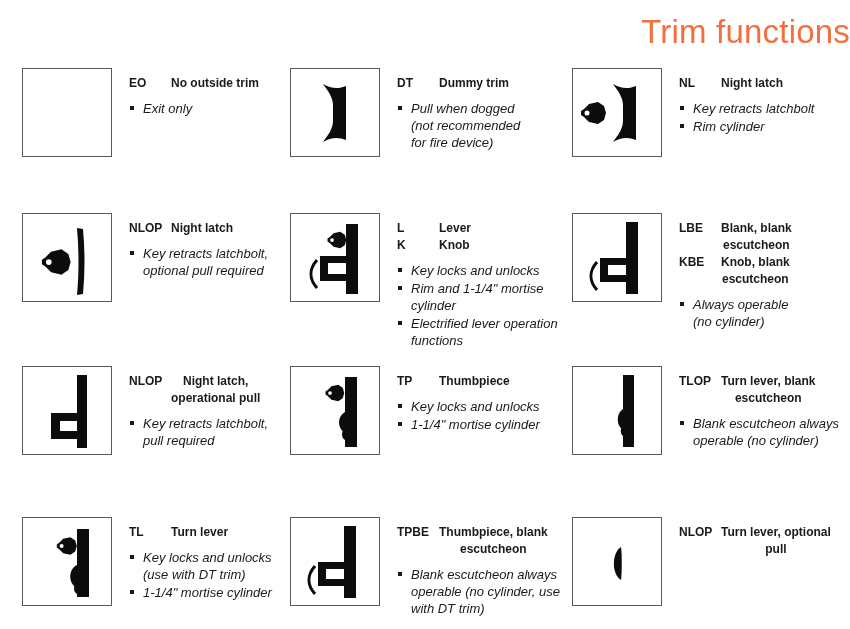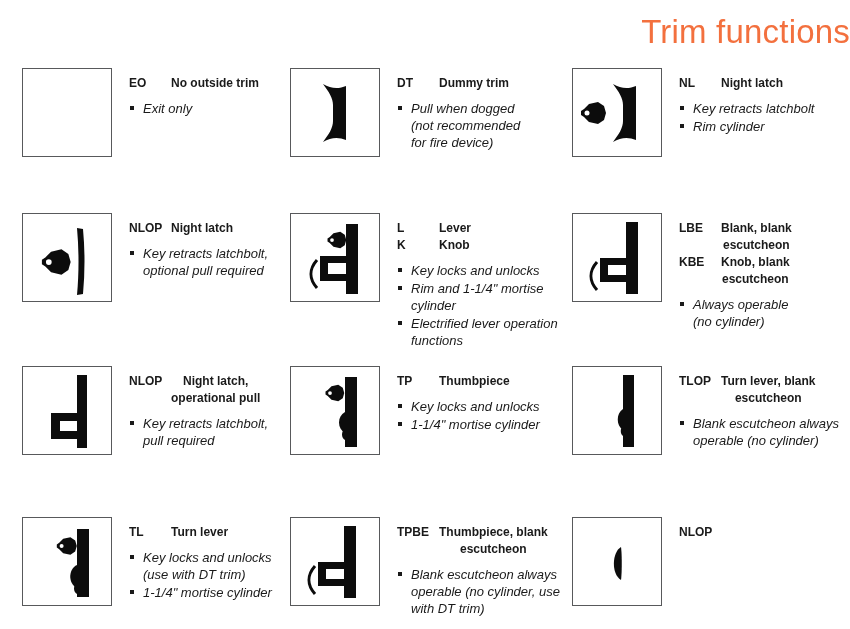--- a/index.html
+++ b/index.html
@@ -325,17 +325,19 @@
 
   <div class="cell c3 r4">
     <div class="iconbox">
       <svg width="86" height="84" viewBox="0 0 86 84">
         <path class="icon-fill" d="M47,27 C38,32 37,54 47,60 C48,54 48,33 47,27 Z"></path>
       </svg>
     </div>
     <div class="text">
       <div class="hdr-row">
         <span class="code">NLOP</span>
+        <span class="name">Turn lever, optional
+pull</span>
       </div>
     </div>
   </div>
 
 </div>
 
 </body></html>

